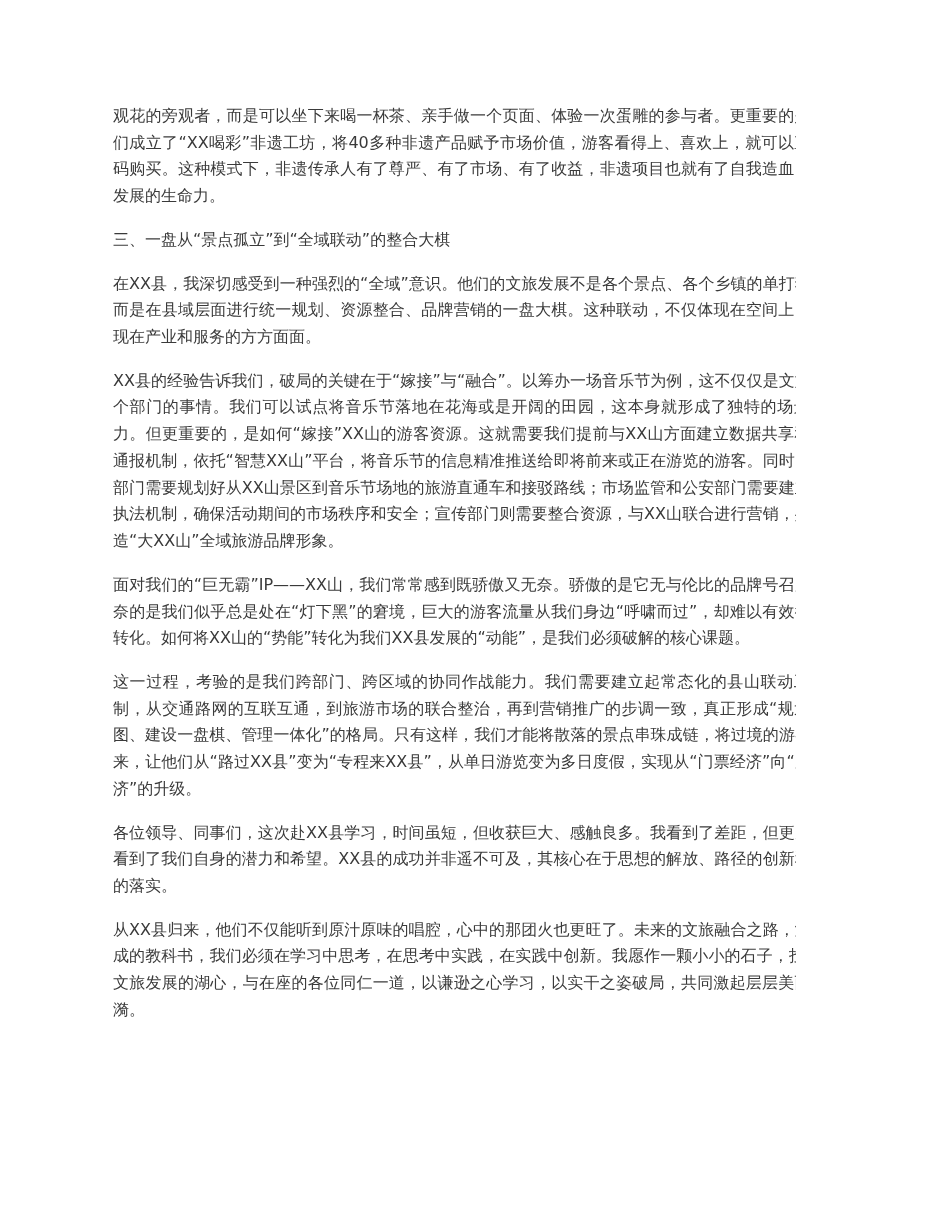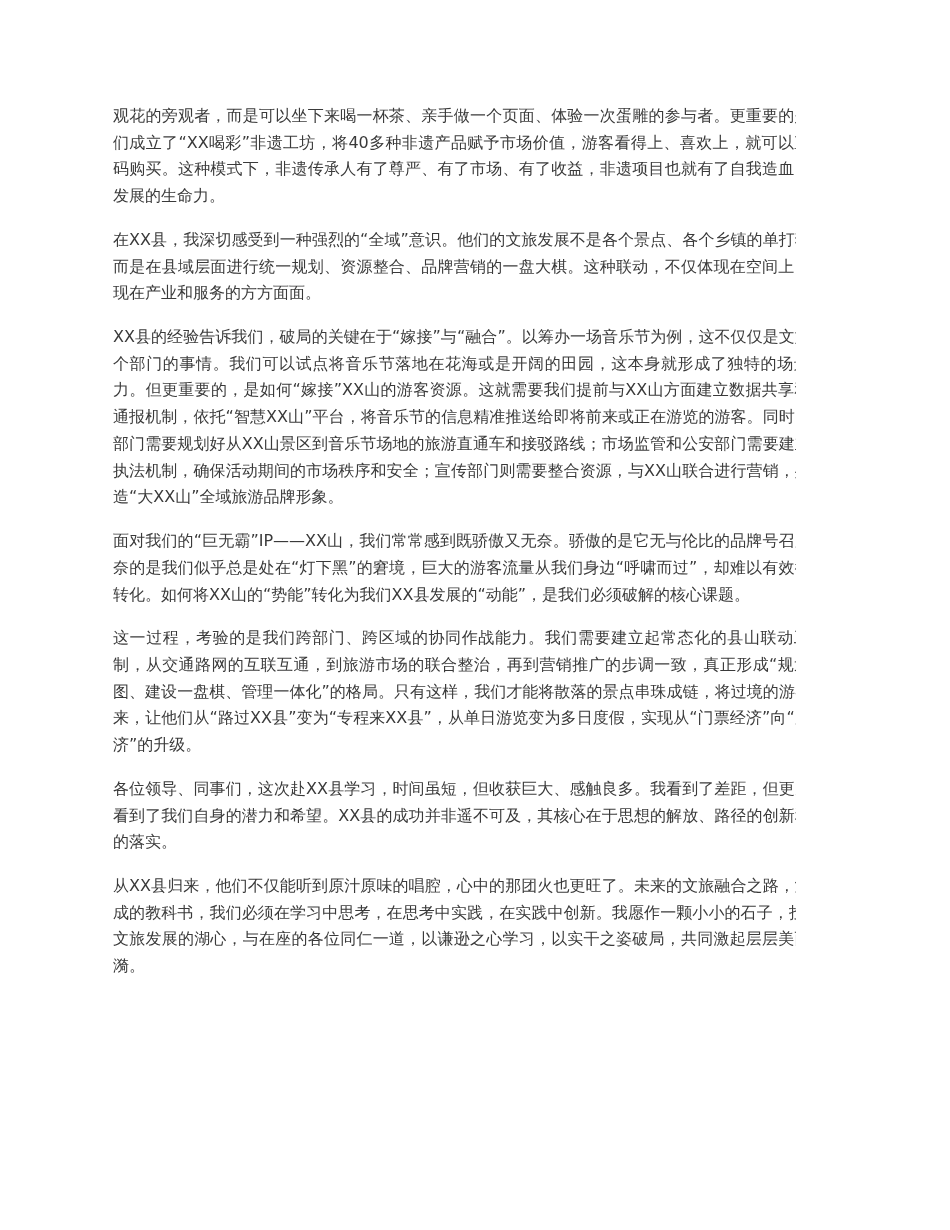--- a/index.html
+++ b/index.html
@@ -32,20 +32,21 @@
   .content p.heading {
     text-align: left;
   }
 </style>
 </head>
 <body>
 
 <div class="page">
   <div class="content">
     <p>观花的旁观者，而是可以坐下来喝一杯茶、亲手做一个页面、体验一次蛋雕的参与者。更重要的是，他们成立了“XX喝彩”非遗工坊，将40多种非遗产品赋予市场价值，游客看得上、喜欢上，就可以直接扫码购买。这种模式下，非遗传承人有了尊严、有了市场、有了收益，非遗项目也就有了自我造血、持续发展的生命力。</p>
+    <p class="heading">三、一盘从“景点孤立”到“全域联动”的整合大棋</p>
     <p>在XX县，我深切感受到一种强烈的“全域”意识。他们的文旅发展不是各个景点、各个乡镇的单打独斗，而是在县域层面进行统一规划、资源整合、品牌营销的一盘大棋。这种联动，不仅体现在空间上，更体现在产业和服务的方方面面。</p>
     <p>XX县的经验告诉我们，破局的关键在于“嫁接”与“融合”。以筹办一场音乐节为例，这不仅仅是文旅局一个部门的事情。我们可以试点将音乐节落地在花海或是开阔的田园，这本身就形成了独特的场景吸引力。但更重要的，是如何“嫁接”XX山的游客资源。这就需要我们提前与XX山方面建立数据共享和信息通报机制，依托“智慧XX山”平台，将音乐节的信息精准推送给即将前来或正在游览的游客。同时，交通部门需要规划好从XX山景区到音乐节场地的旅游直通车和接驳路线；市场监管和公安部门需要建立联动执法机制，确保活动期间的市场秩序和安全；宣传部门则需要整合资源，与XX山联合进行营销，共同塑造“大XX山”全域旅游品牌形象。</p>
     <p>面对我们的“巨无霸”IP——XX山，我们常常感到既骄傲又无奈。骄傲的是它无与伦比的品牌号召力，无奈的是我们似乎总是处在“灯下黑”的窘境，巨大的游客流量从我们身边“呼啸而过”，却难以有效截留和转化。如何将XX山的“势能”转化为我们XX县发展的“动能”，是我们必须破解的核心课题。</p>
     <p>这一过程，考验的是我们跨部门、跨区域的协同作战能力。我们需要建立起常态化的县山联动工作机制，从交通路网的互联互通，到旅游市场的联合整治，再到营销推广的步调一致，真正形成“规划一张图、建设一盘棋、管理一体化”的格局。只有这样，我们才能将散落的景点串珠成链，将过境的游客留下来，让他们从“路过XX县”变为“专程来XX县”，从单日游览变为多日度假，实现从“门票经济”向“产业经济”的升级。</p>
     <p>各位领导、同事们，这次赴XX县学习，时间虽短，但收获巨大、感触良多。我看到了差距，但更多的是看到了我们自身的潜力和希望。XX县的成功并非遥不可及，其核心在于思想的解放、路径的创新和行动的落实。</p>
     <p>从XX县归来，他们不仅能听到原汁原味的唱腔，心中的那团火也更旺了。未来的文旅融合之路，没有现成的教科书，我们必须在学习中思考，在思考中实践，在实践中创新。我愿作一颗小小的石子，投入XX文旅发展的湖心，与在座的各位同仁一道，以谦逊之心学习，以实干之姿破局，共同激起层层美丽的涟漪。</p>
   </div>
 </div>
 
 </body></html>

